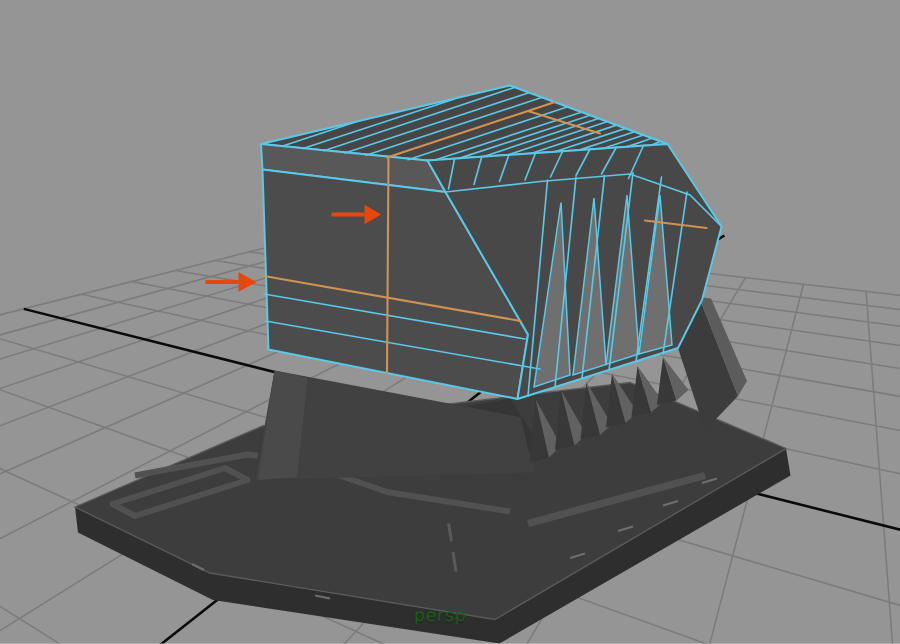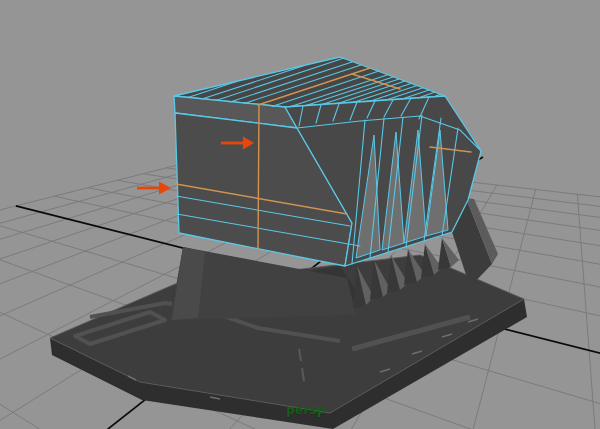--- a/index.html
+++ b/index.html
@@ -15,25 +15,24 @@
   .gridline{stroke:var(--gridline,#7b7b7b);stroke-width:1;}
   .axisline{stroke:var(--axis,#0a0a0a);stroke-width:1.7;}
   .wirethin{stroke:var(--wire,#5ac8e6);stroke-width:1.1;fill:none;stroke-linecap:round;}
   .sel{stroke:var(--sel,#cf9352);stroke-width:1.4;fill:none;stroke-linecap:round;}
   .face{stroke:var(--wire,#5ac8e6);stroke-width:1.3;stroke-linejoin:round;}
   .arrowshaft{stroke:var(--arrow,#e8470c);stroke-width:2.8;stroke-linecap:butt;}
   .arrowhead{fill:var(--arrow,#e8470c);}
   #cam-label{
     position:absolute;left:276px;top:403px;width:60px;
     font-family:"DejaVu Sans",sans-serif;
-    font-size:11.5px;font-weight:bold;letter-spacing:0.5px;
+    font-size:11.5px;font-weight:normal;letter-spacing:0.5px;
     color:var(--label,#156015);
     text-shadow:0 1px 0 rgba(0,0,0,0.15);
     user-select:none;
-    text-align:center;
   }
 </style>
 </head>
 <body>
 
 <div id="viewport" style="--bg: #959595; --gridline: #7b7b7b; --axis: #0a0a0a; --label: #156015; --wire: #5ac8e6; --sel: #cf9352; --arrow: #e8470c;">
 
   <svg width="600" height="429" viewBox="0 0 600 429">
 
     <g id="grid">

